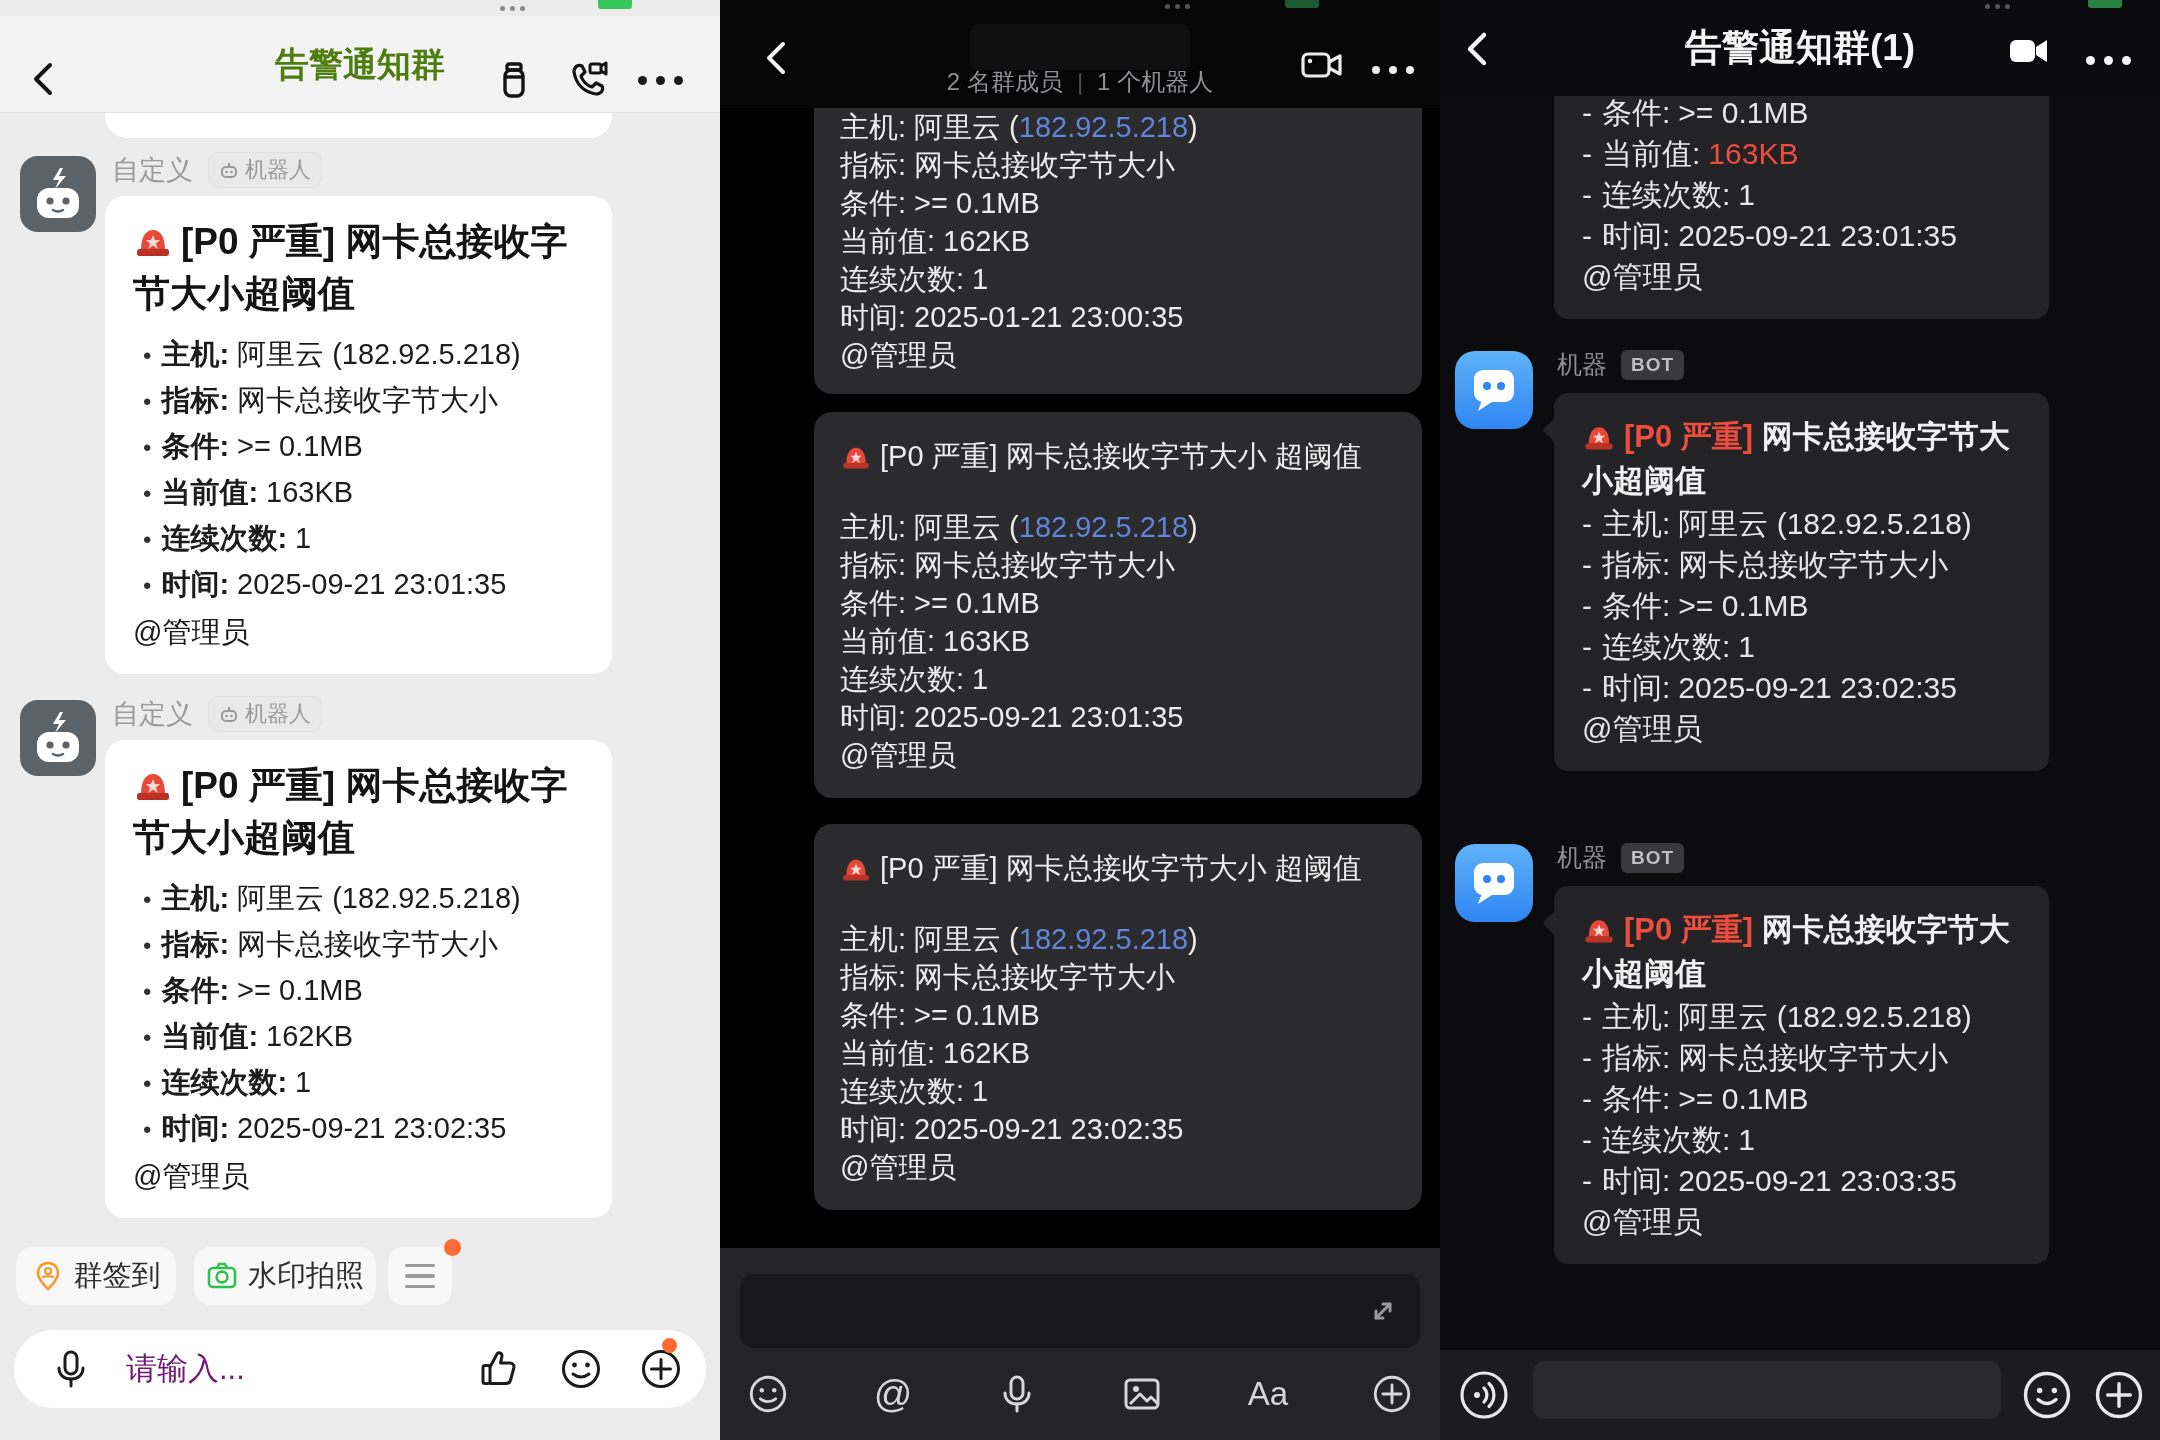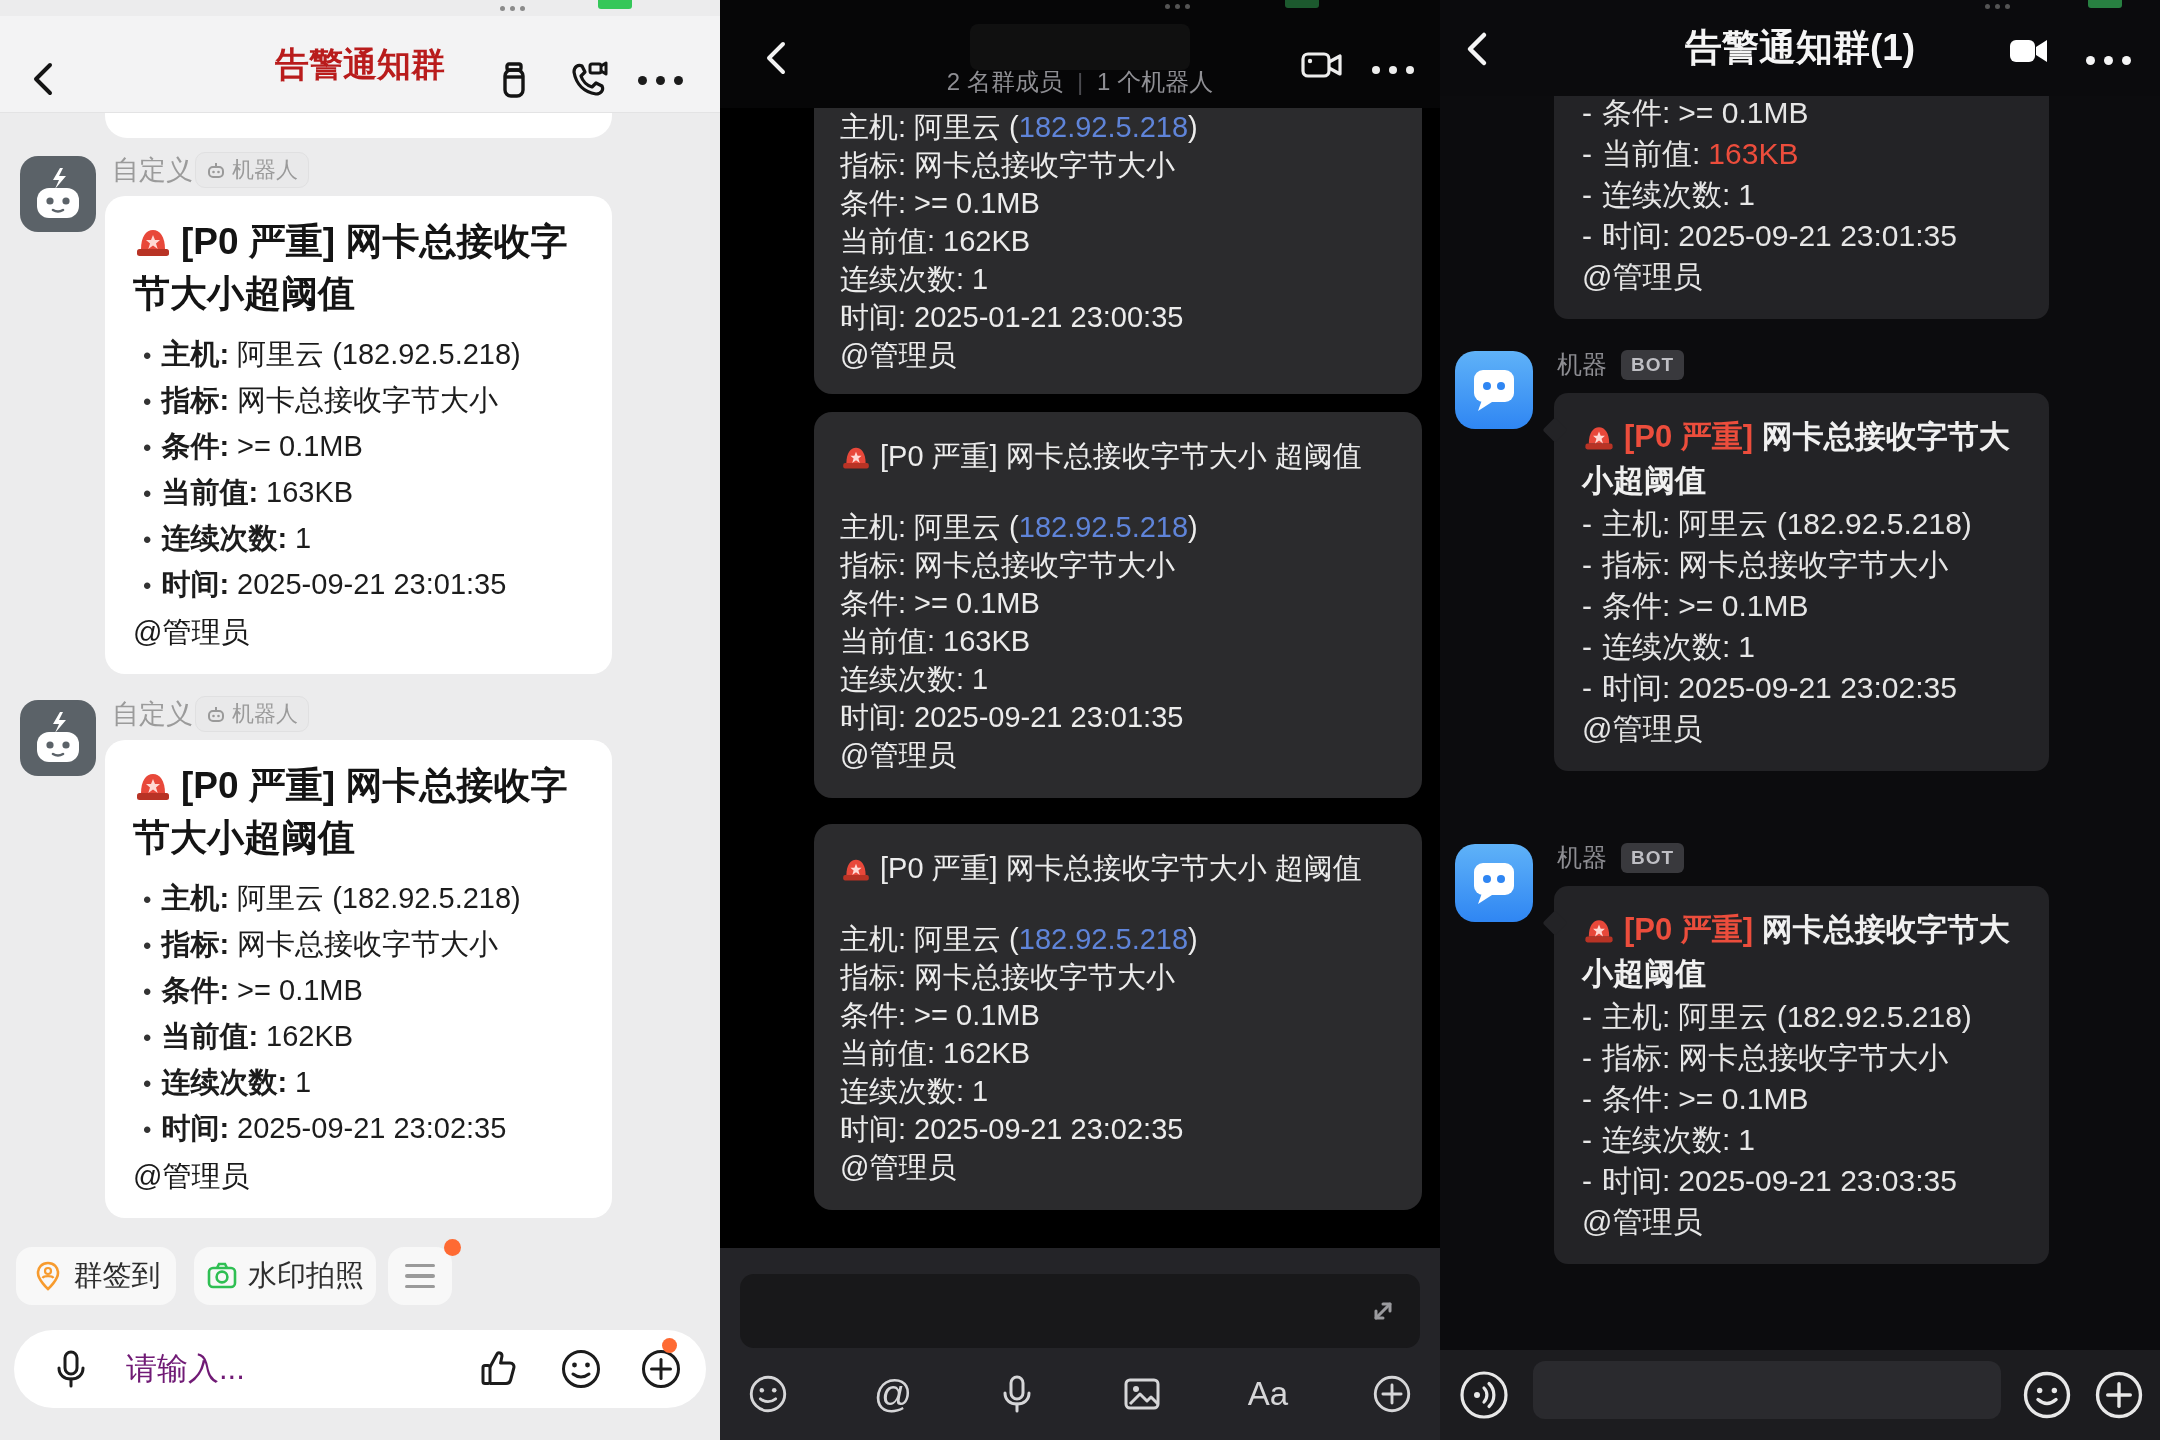--- a/index.html
+++ b/index.html
@@ -5,31 +5,31 @@
   html,body{margin:0;padding:0;}
   body{width:2160px;height:1440px;position:relative;overflow:hidden;
        font-family:"Liberation Sans","DejaVu Sans",sans-serif;background:#000;}
   .panel{position:absolute;top:0;height:1440px;width:720px;overflow:hidden;}
   svg{display:block;}
   
   #p-left{left:0;background:#ececed;}
   .l-header{position:absolute;left:0;top:16px;width:720px;height:96px;background:#f3f3f4;z-index:10;
             border-bottom:1px solid #e3e3e4;}
   .l-title{position:absolute;left:0;top:0;width:720px;height:96px;line-height:96px;text-align:center;
-           font-size:34px;font-weight:600;color:#b91c1c;}
+           font-size:34px;font-weight:600;color:#4d7c0f;}
   .hicon{position:absolute;top:46px;}
   .dots3{display:flex;gap:9px;align-items:center;height:36px;}
   .dots3 i{width:9px;height:9px;border-radius:50%;background:#1b1b1b;}
   .status{position:absolute;left:0;top:0;width:720px;height:16px;z-index:11;}
   .st-dots{position:absolute;top:6px;display:flex;gap:5px;}
   .st-dots i{width:5px;height:5px;border-radius:50%;background:#8a8a8a;}
   .st-batt{position:absolute;top:-3px;width:34px;height:12px;border-radius:3px;background:#35c759;}
   .l-partial{position:absolute;left:105px;top:60px;width:507px;height:78px;background:#fff;border-radius:22px;z-index:1;}
   .l-avatar{position:absolute;width:76px;height:76px;border-radius:18px;z-index:2;}
-  .l-sender{position:absolute;display:flex;align-items:center;gap:2px;z-index:2;}
+  .l-sender{position:absolute;display:flex;align-items:center;gap:15px;z-index:2;}
   .l-name{font-size:27px;color:#9b9b9b;}
   .l-tag{display:flex;align-items:center;gap:6px;background:#e9e9ea;border:1px solid #e0e0e1;
          border-radius:10px;height:34px;padding:0 10px;}
   .l-tag span{font-size:22px;color:#9a9a9a;}
   .l-bubble{position:absolute;left:105px;width:507px;background:#fff;border-radius:20px;
             padding:20px 28px;box-sizing:border-box;z-index:2;color:#1a1a1a;}
   .l-btitle{font-size:37px;font-weight:700;line-height:52px;color:#141414;}
   .siren{display:inline-block;vertical-align:-5px;margin-right:8px;}
   .l-fields{margin-top:12px;}
   .lf{font-size:29px;line-height:44px;color:#1c1c1c;padding-left:10px;}

